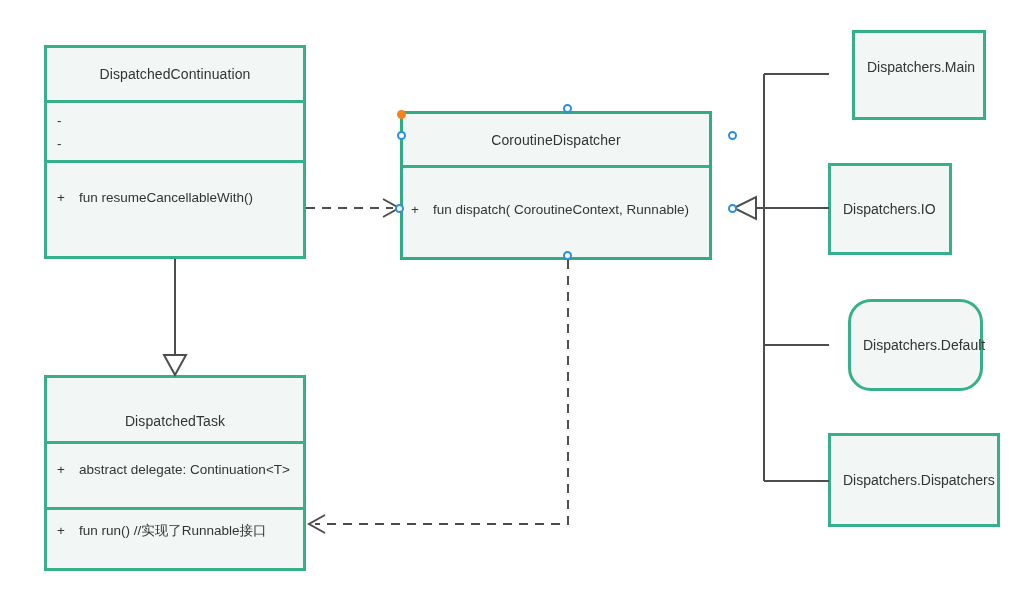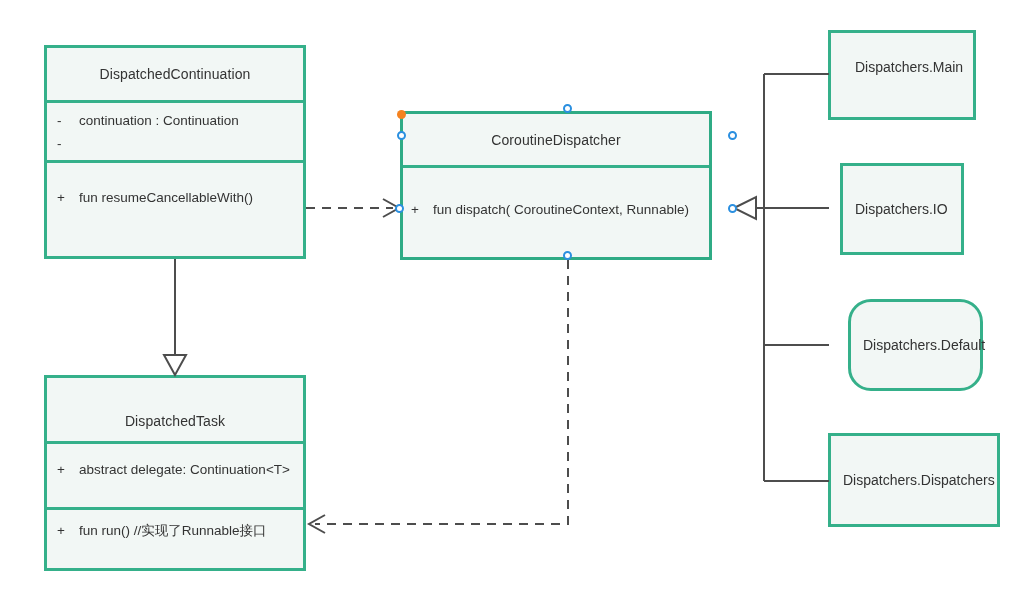--- a/index.html
+++ b/index.html
@@ -177,21 +177,20 @@
   </svg>
 
   <div class="node" style="left:44px; top:45px; width:262px; height:214px;">
     <div class="compartment c-title" style="height:52px;">
       <span class="ctext">DispatchedContinuation</span>
     </div>
     <div class="compartment" style="height:60px;">
       <div class="member-list">
         <div class="member">
           <span class="vis">-</span>
-          <span class="sig">continuation : Continuation</span>
         </div>
         <div class="member">
           <span class="vis">-</span>
         </div>
       </div>
     </div>
     <div class="compartment" style="flex:1 1 auto;">
       <div class="member-list" style="margin-top:-24px;">
         <div class="member">
           <span class="vis">+</span>
@@ -238,25 +237,25 @@
   </div>
 
   <div class="dot-orange" style="left:397px; top:110px;"></div>
   <div class="handle" style="left:563px; top:104px;"></div>
   <div class="handle" style="left:397px; top:131px;"></div>
   <div class="handle" style="left:728px; top:131px;"></div>
   <div class="handle" style="left:395px; top:204px;"></div>
   <div class="handle" style="left:728px; top:204px;"></div>
   <div class="handle" style="left:563px; top:251px;"></div>
 
-  <div class="simple-node" style="left:828px; top:30px; width:148px; height:90px;padding-left:12px;">
+  <div class="simple-node" style="left:852px; top:30px; width:134px; height:90px;">
     <span class="label" style="margin-top:-16px;">Dispatchers.Main</span>
   </div>
 
-  <div class="simple-node" style="left:828px; top:163px; width:124px; height:92px;margin-left:12px;">
+  <div class="simple-node" style="left:828px; top:163px; width:124px; height:92px;">
     <span class="label">Dispatchers.IO</span>
   </div>
 
   <div class="simple-node" style="left:848px; top:299px; width:135px; height:92px;border-radius:23px;">
     <span class="label">Dispatchers.Default</span>
   </div>
 
   <div class="simple-node" style="left:828px; top:433px; width:172px; height:94px;">
     <span class="label">Dispatchers.Dispatchers</span>
   </div>

